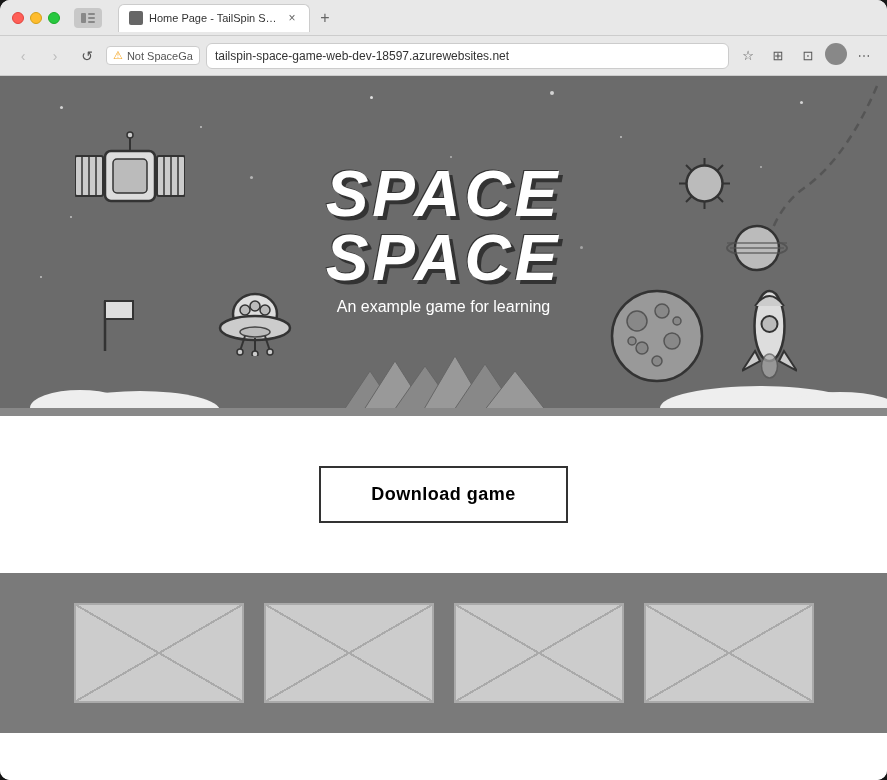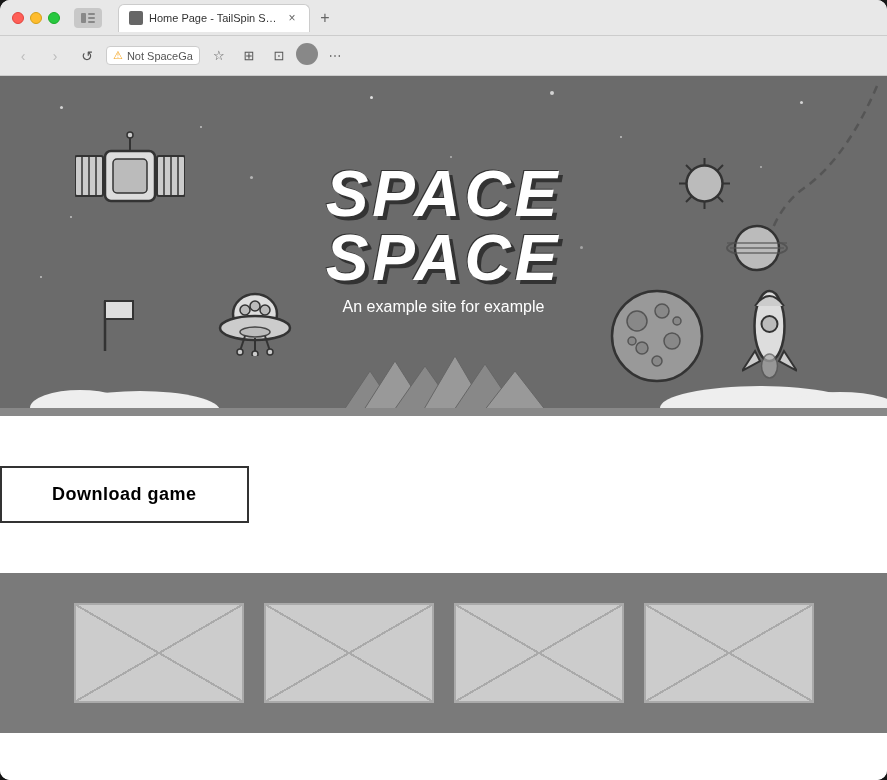--- a/index.html
+++ b/index.html
@@ -251,20 +251,21 @@
       font-size: 16px;
       white-space: nowrap;
       text-align: center;
     }
 
     
     .download-section {
       background: #fff;
       display: flex;
       align-items: center;
+      justify-content: center;
       padding: 50px 0;
     }
 
     .download-btn {
       border: 2px solid #333;
       background: #fff;
       padding: 16px 50px;
       font-size: 18px;
       font-weight: 600;
       cursor: pointer;
@@ -326,20 +327,23 @@
     </div>
   </div>
 
   <div class="nav-bar">
     <div class="nav-btn disabled">‹</div>
     <div class="nav-btn disabled">›</div>
     <div class="nav-btn">↺</div>
     <div class="security-badge">
       <span class="warning-icon">⚠</span>
       <span>Not SpaceGa</span>
+    </div>
+    <div class="url-bar">
+      <span>tailspin-space-game-web-dev-18597.azurewebsites.net</span>
     </div>
     <div class="nav-actions">
       <div class="nav-action-btn">☆</div>
       <div class="nav-action-btn">⊞</div>
       <div class="nav-action-btn">⊡</div>
       <div class="profile-icon"></div>
       <div class="nav-action-btn">⋯</div>
     </div>
   </div>
 
@@ -476,21 +480,21 @@
       </svg>
 
       <div class="hero-title">
         <h1>
           <span>SPACE</span><br>
           <span>SPACE</span>
         </h1>
       </div>
 
       <div class="hero-subtitle">
-        <span>An example site for example</span>
+        <span>An example game for learning</span>
       </div>
     </div>
 
     <div class="download-section">
       <button class="download-btn">Download game</button>
     </div>
 
     <div class="gray-section">
       <div class="placeholder-card"></div>
       <div class="placeholder-card"></div>

